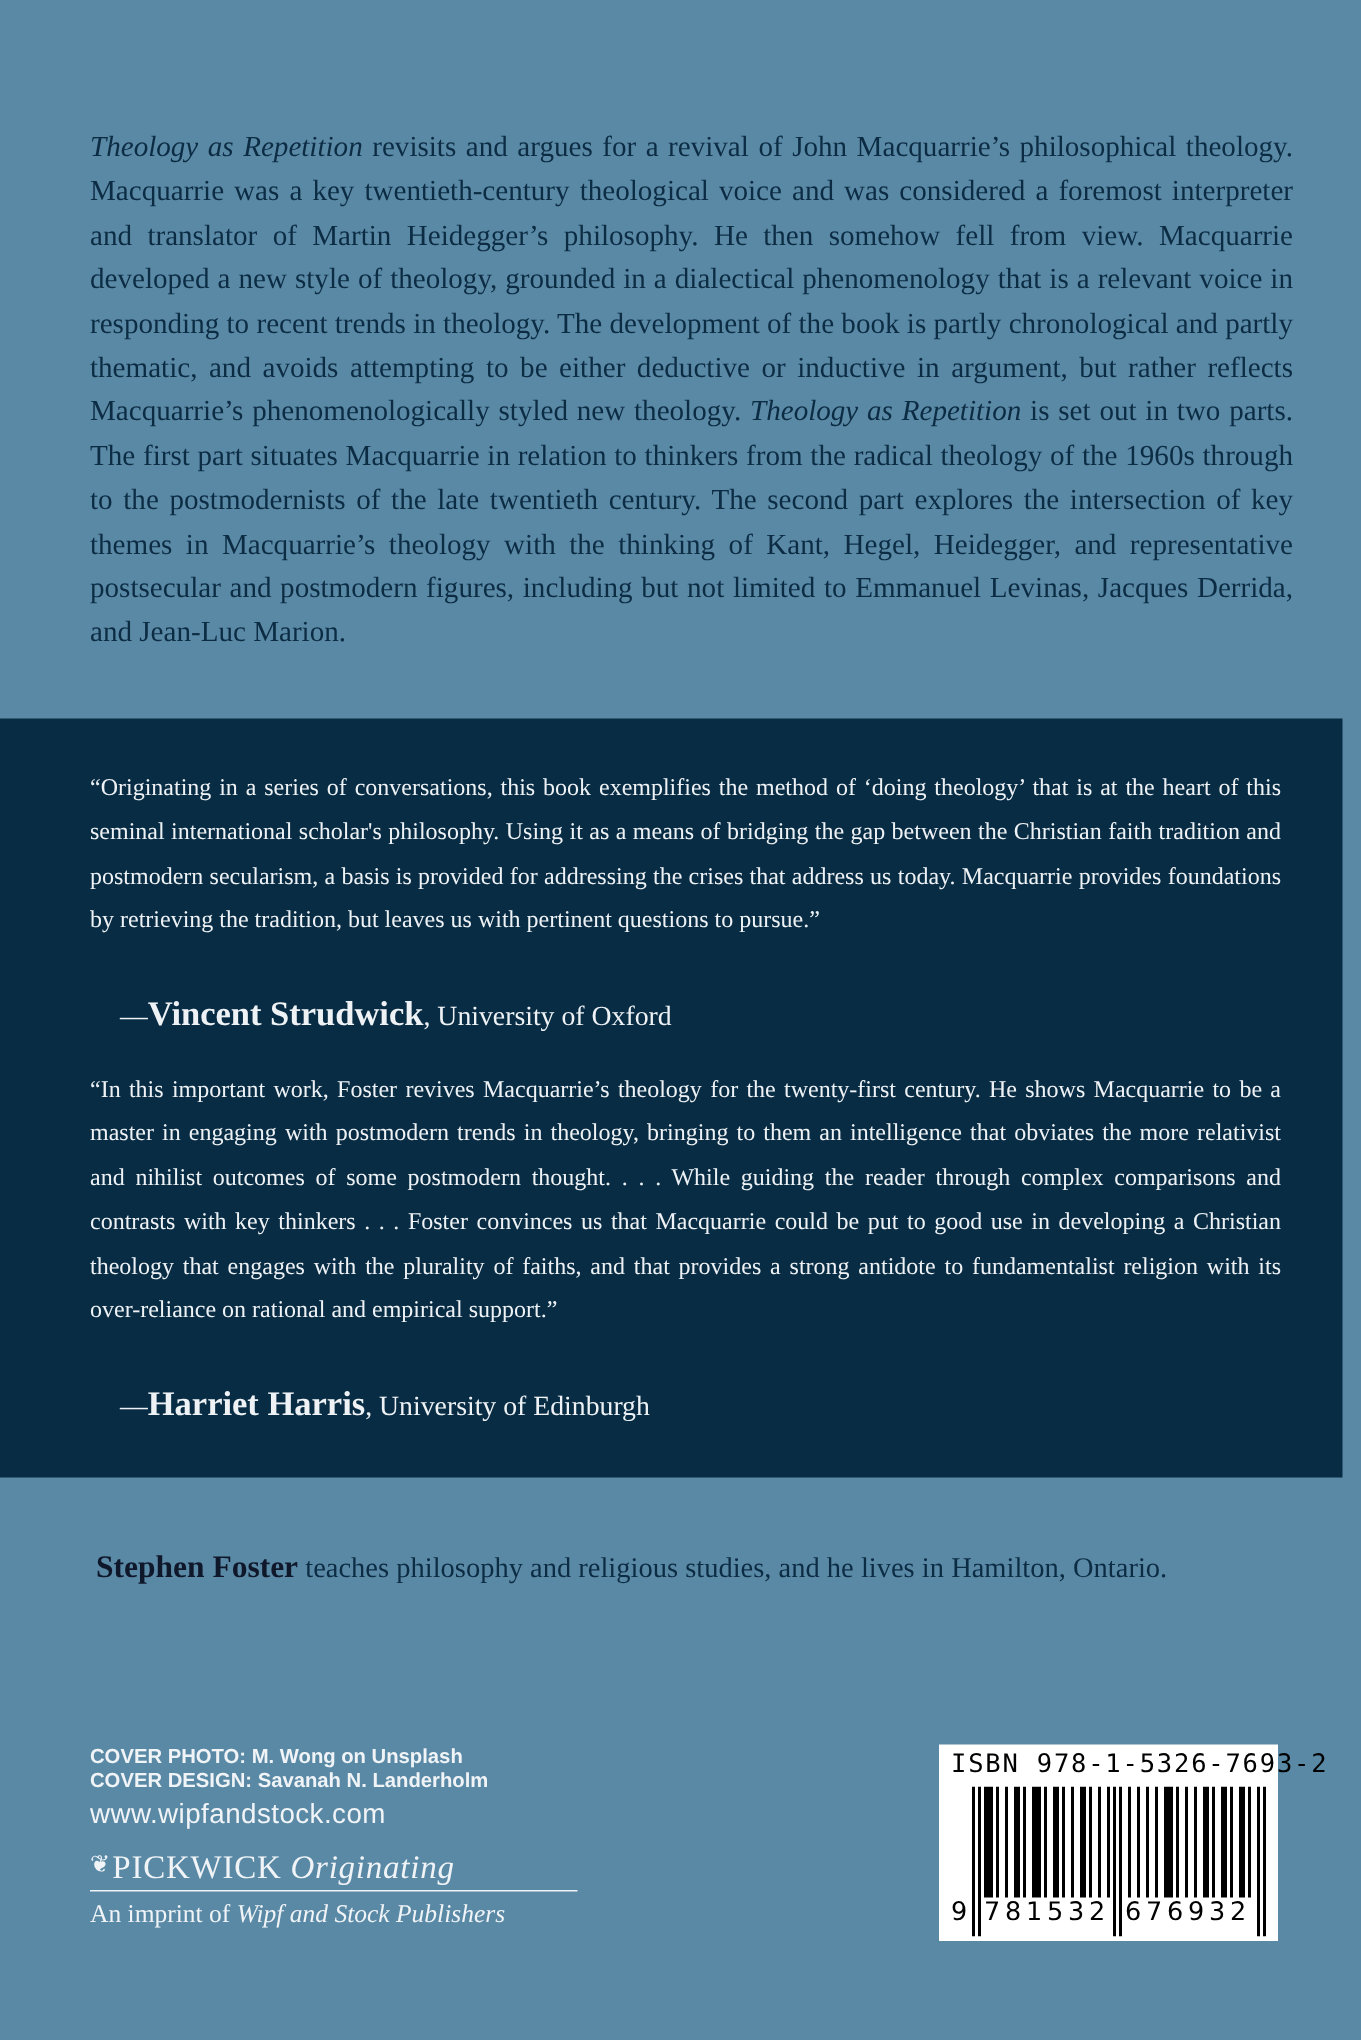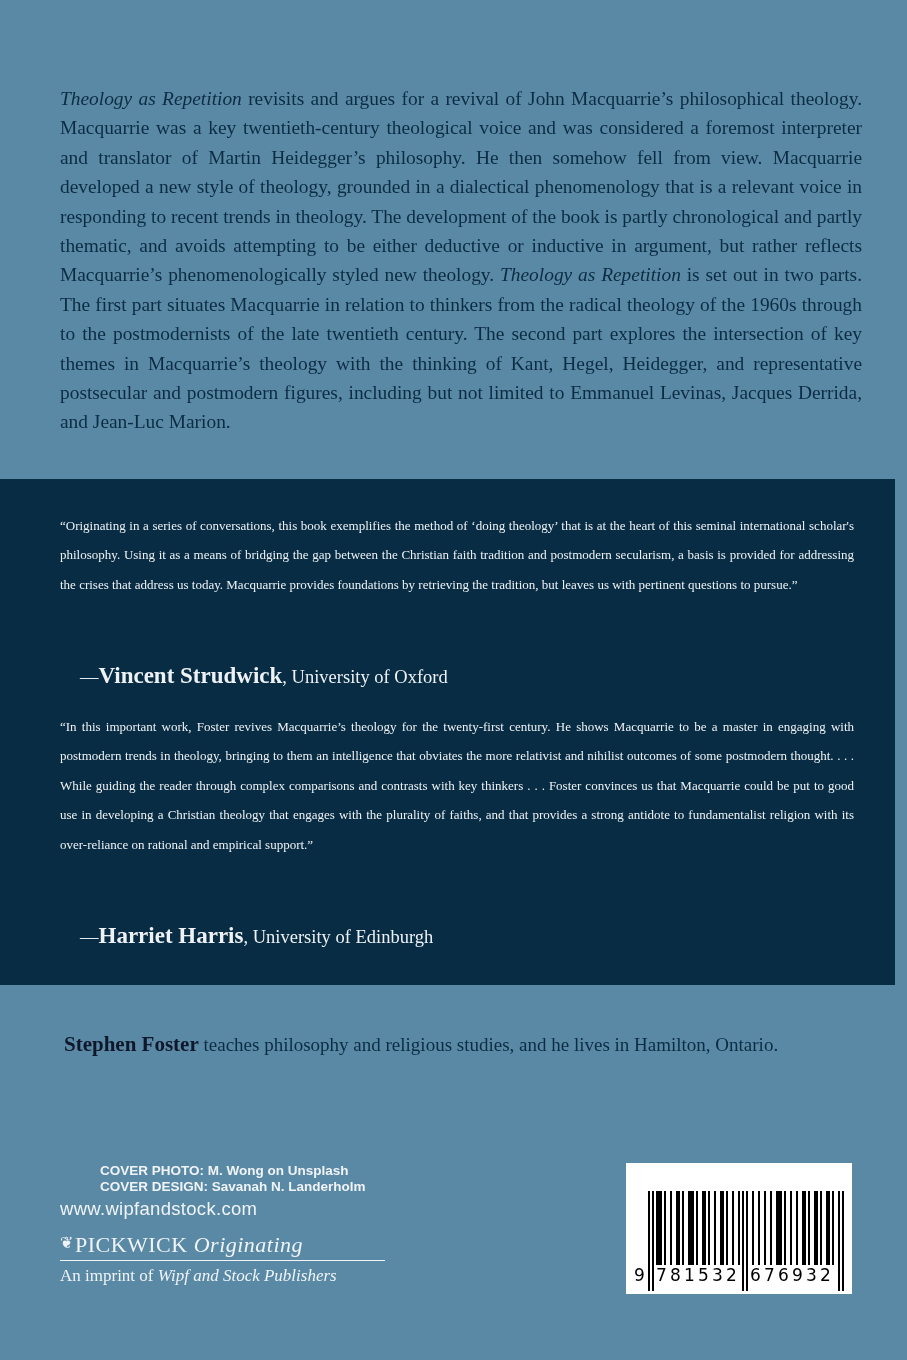--- a/index.html
+++ b/index.html
@@ -14,37 +14,37 @@
       color: #0c2c44; font-size: 19.4px; line-height: 29.4px;
       text-align: justify; margin: 0;
     }
     .blurb i { font-style: italic; }
     .band {
       position: absolute; left: 0; top: 479px; width: 895px; height: 506px;
       background: #082c44;
     }
     .quote {
       position: absolute; left: 60px; width: 794px;
-      color: #eef2f5; font-size: 13px; line-height: 29.4px;
+      color: #eef2f5; font-size: 16px; line-height: 29.4px;
       text-align: justify; margin: 0;
     }
     .attrib {
       position: absolute; left: 80px; color: #eef2f5;
       font-size: 18.5px; margin: 0; white-space: nowrap;
     }
     .attrib .name { font-size: 23px; font-weight: bold; }
     .author {
       position: absolute; left: 64px; top: 1032px; width: 820px;
       font-size: 19px; color: #0c2c44; white-space: nowrap; margin: 0;
     }
     .author .aname { color: #0f172a; font-weight: bold; font-size: 21px; }
     .credits {
       position: absolute; left: 60px; top: 1163px;
       font-family: "Liberation Sans", "DejaVu Sans", sans-serif;
-      color: #f0f4f7; font-size: 13.5px; line-height: 15.5px; font-weight: bold; margin-left: 40px;
+      color: #f0f4f7; font-size: 13.5px; line-height: 15.5px; font-weight: bold;
     }
     .url {
       position: absolute; left: 60px; top: 1198px;
       font-family: "Liberation Sans", "DejaVu Sans", sans-serif;
       color: #f0f4f7; font-size: 18.5px; letter-spacing: 0.3px;
     }
     .pub {
       position: absolute; left: 60px; top: 1232px; width: 325px;
       color: #f0f4f7; font-size: 22px; letter-spacing: 0.5px;
       border-bottom: 1.5px solid #f0f4f7; padding-bottom: 2px; white-space: nowrap;
@@ -90,20 +90,21 @@
 <div class="credits">
   <div>COVER PHOTO: M. Wong on Unsplash</div>
   <div>COVER DESIGN: Savanah N. Landerholm</div>
 </div>
 <div class="url">www.wipfandstock.com</div>
 
 <div class="pub"><span class="leaf">❦</span><span>PICKWICK </span><i>Originating</i></div>
 <div class="imprint"><span>An imprint of </span><i>Wipf and Stock Publishers</i></div>
 
 <div class="barcode-box">
+  <div class="isbn-text">ISBN 978-1-5326-7693-2</div>
   <svg class="bars" viewBox="0 0 196 100">
     <g fill="#000">
       <rect x="0" y="0" width="2" height="100"></rect>
         <rect x="4" y="0" width="2" height="100"></rect>
       <rect x="8" y="0" width="6" height="74"></rect>
         <rect x="16" y="0" width="2" height="74"></rect>
       <rect x="22" y="0" width="2" height="74"></rect>
         <rect x="28" y="0" width="4" height="74"></rect>
       <rect x="34" y="0" width="2" height="74"></rect>
         <rect x="40" y="0" width="6" height="74"></rect>

